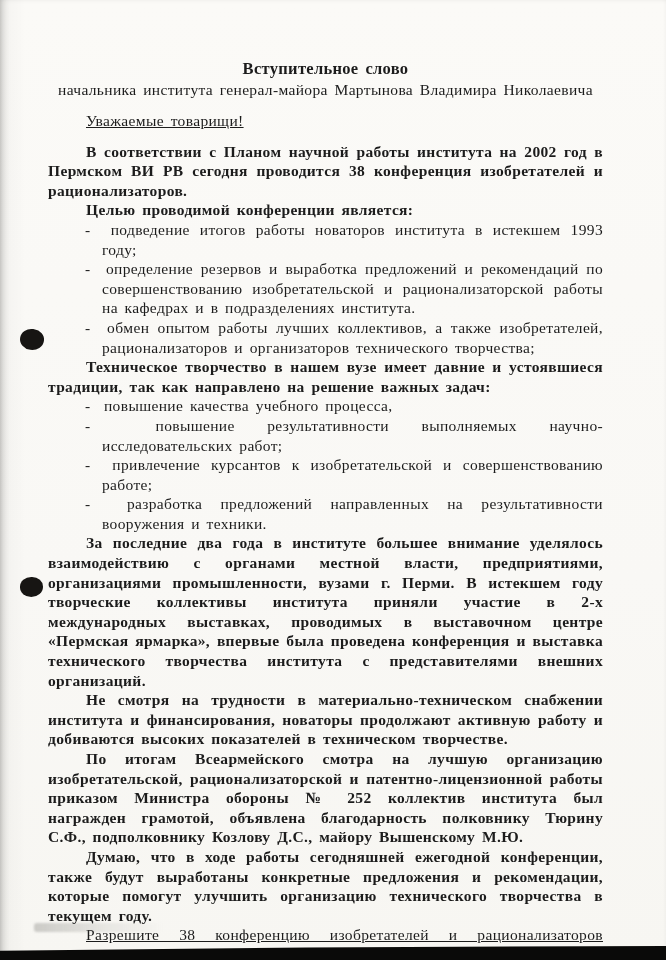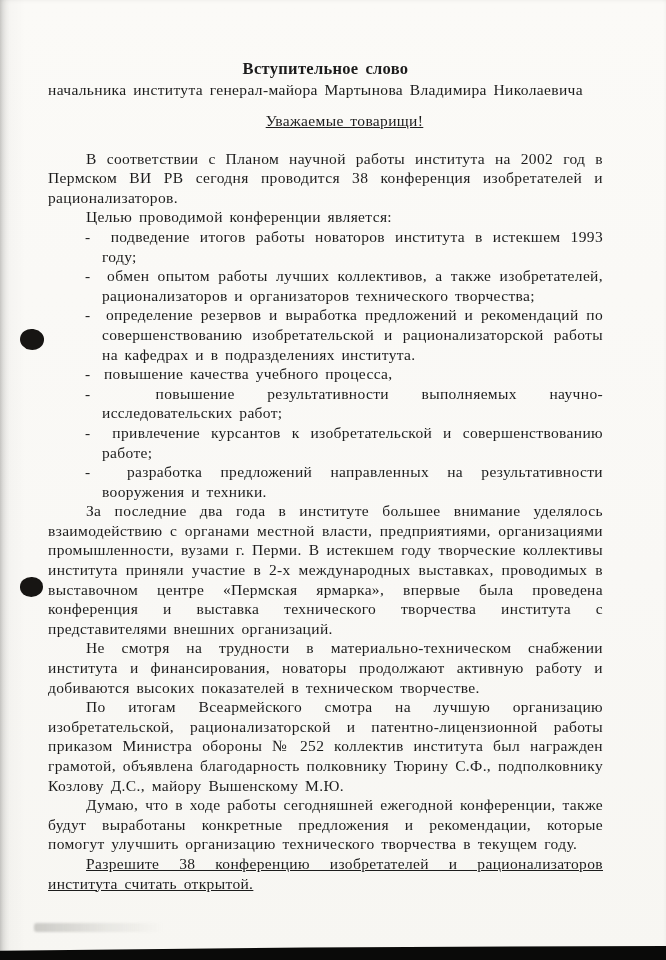--- a/index.html
+++ b/index.html
@@ -26,33 +26,34 @@
   }
   .doc-title{
     margin:0;
     font-size:16.5px;
     font-weight:bold;
     text-align:center;
     letter-spacing:0.3px;
     line-height:21px;
   }
   .doc-subtitle{
-    text-align:left;
+    text-align:center;
     line-height:21px;
     margin:0;
   }
   .salutation{
-    margin:11px 0 18px 0;
+    margin:11px 0 11px 0;
     text-indent:38px;
-    text-align:center;
+    text-align:left;
   }
   .salutation span{ text-decoration:underline; }
   .para{
     margin:0;
     text-indent:38px;
+    font-weight:bold;
   }
   .dash-list{
     margin:0;
     padding:0;
     list-style:none;
   }
   .dash-list li{
     margin:0;
     padding-left:54px;
     text-indent:-17px;
@@ -105,24 +106,25 @@
     <p class="doc-subtitle">начальника института генерал-майора Мартынова Владимира Николаевича</p>
 
     <p class="salutation"><span>Уважаемые товарищи!</span></p>
 
     <p class="para">В соответствии с Планом научной работы института на 2002 год в Пермском ВИ РВ сегодня проводится 38 конференция изобретателей и рационализаторов.</p>
 
     <p class="para">Целью проводимой конференции является:</p>
 
     <ul class="dash-list">
       <li>подведение итогов работы новаторов института в истекшем 1993 году;</li>
+      <li>определение резервов и выработка предложений и рекомендаций по совершенствованию изобретательской и рационализаторской работы на кафедрах и в подразделениях института.</li>
       <li>обмен опытом работы лучших коллективов, а также изобретателей, рационализаторов и организаторов технического творчества;</li>
-      <li>определение резервов и выработка предложений и рекомендаций по совершенствованию изобретательской и рационализаторской работы на кафедрах и в подразделениях института.</li>
     </ul>
 
+    <p class="para">Техническое творчество в нашем вузе имеет давние и устоявшиеся традиции, так как направлено на решение важных задач:</p>
 
     <ul class="dash-list">
       <li>повышение качества учебного процесса,</li>
       <li>повышение результативности выполняемых научно-исследовательских работ;</li>
       <li>привлечение курсантов к изобретательской и совершенствованию работе;</li>
       <li>разработка предложений направленных на результативности вооружения и техники.</li>
     </ul>
 
     <p class="para">За последние два года в институте большее внимание уделялось взаимодействию с органами местной власти, предприятиями, организациями промышленности, вузами г. Перми. В истекшем году творческие коллективы института приняли участие в 2-х международных выставках, проводимых в выставочном центре «Пермская ярмарка», впервые была проведена конференция и выставка технического творчества института с представителями внешних организаций.</p>
     <p class="para">Не смотря на трудности в материально-техническом снабжении института и финансирования, новаторы продолжают активную работу и добиваются высоких показателей в техническом творчестве.</p>

